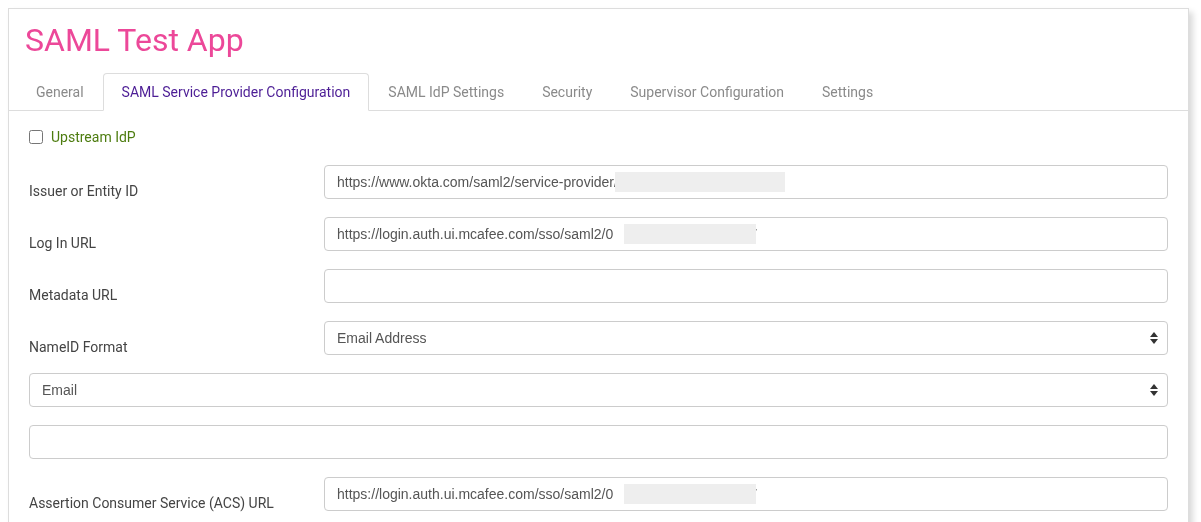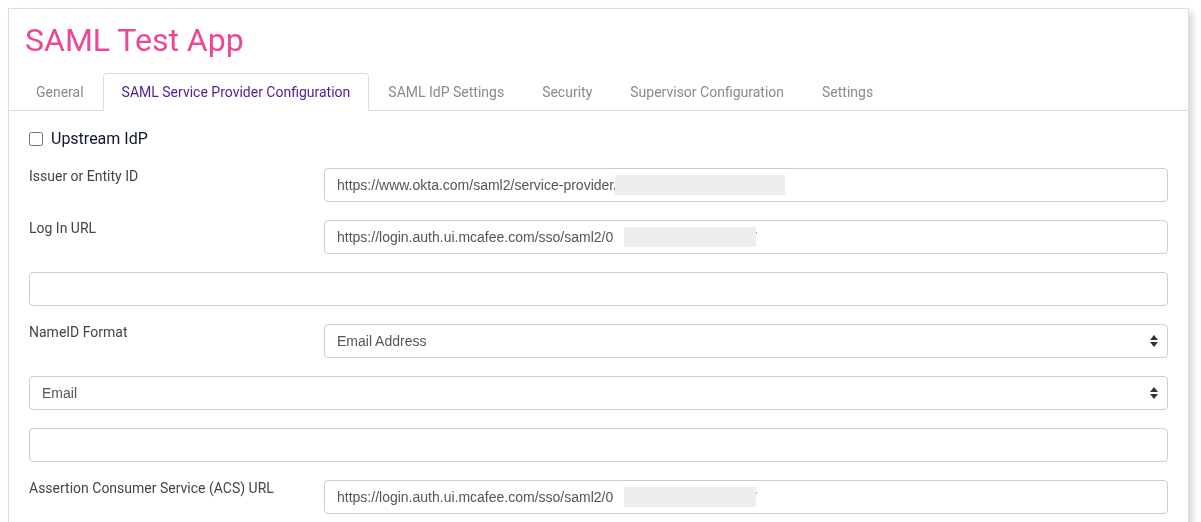--- a/index.html
+++ b/index.html
@@ -57,27 +57,27 @@
       align-items: center;
       margin-bottom: 20px;
     }
     .checkbox-row input[type="checkbox"] {
       width: 14px;
       height: 14px;
       margin-right: 8px;
       cursor: pointer;
     }
     .checkbox-row label {
-      font-size: 16px;
-      color: #0f172a;
+      font-size: 14px;
+      color: #4d7c0f;
       cursor: pointer;
     }
     .form-row {
       display: flex;
-      align-items: flex-start;
+      align-items: flex-end;
       margin-bottom: 18px;
     }
     .form-row:last-child {
       margin-bottom: 16px;
     }
     .form-label {
       width: 295px;
       flex-shrink: 0;
       font-size: 14px;
       color: #444;
@@ -157,20 +157,21 @@
 
     <div class="form-row">
       <div class="form-label">Log In URL</div>
       <div class="form-control-wrap">
         <input type="text" class="form-input" value="https://login.auth.ui.mcafee.com/sso/saml2/0                                   7" style="">
         <div class="redact" style="left: 300px; width: 132px;"></div>
       </div>
     </div>
 
     <div class="form-row">
+      <div class="form-label">Metadata URL</div>
       <div class="form-control-wrap">
         <input type="text" class="form-input" value="" style="">
       </div>
     </div>
 
     <div class="form-row">
       <div class="form-label">NameID Format</div>
       <div class="form-control-wrap">
         <select class="form-select">
           <option>Email Address</option>

